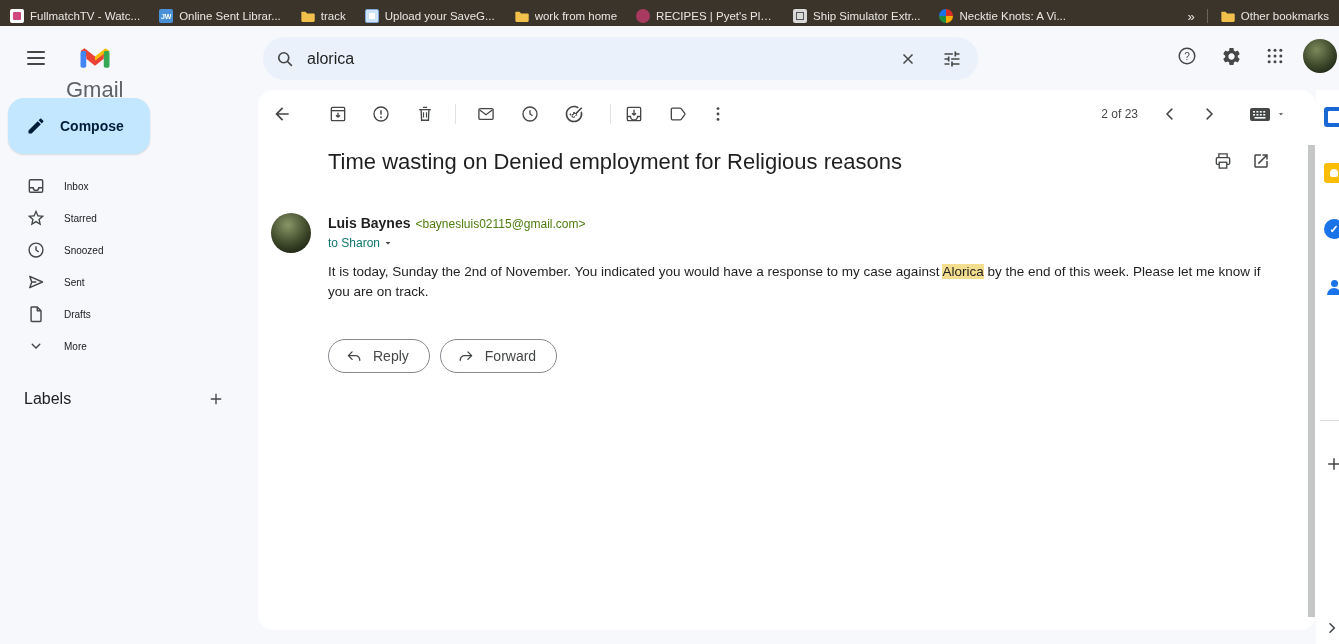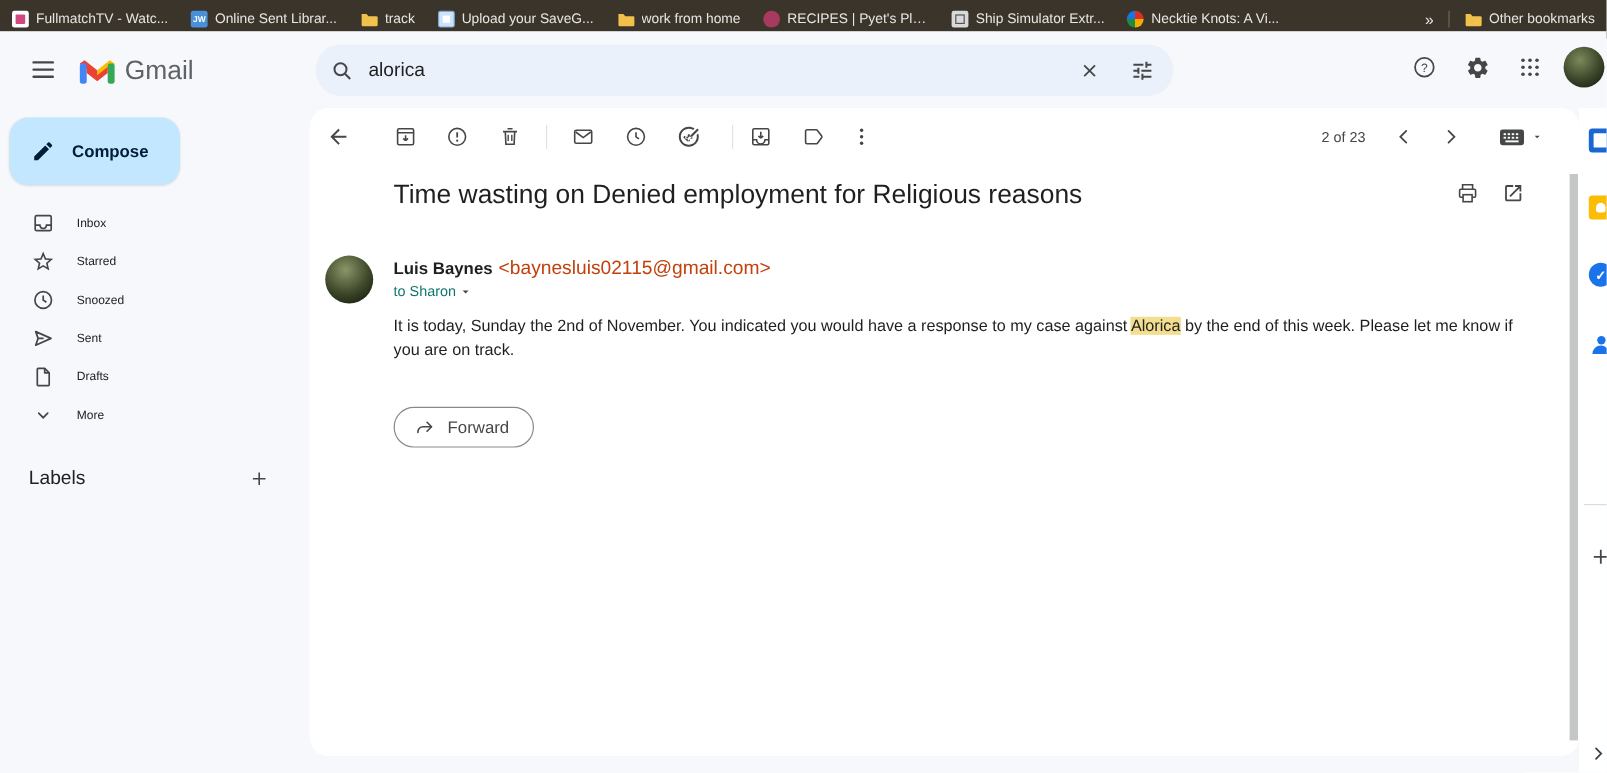--- a/index.html
+++ b/index.html
@@ -23,21 +23,21 @@
   .bm-sep { width:1px; height:14px; background:#6b655b; }
   .bm-right { margin-left:auto; display:flex; align-items:center; gap:12px; }
   .bm-chev { color:#e9e6e1; font-size:13px; cursor:pointer; }
 
   
   .header { position:absolute; top:26px; left:0; width:1339px; height:64px; background:#f6f8fc; }
   .ib { display:flex; align-items:center; justify-content:center; border-radius:50%; color:#444746; cursor:pointer; }
   .hamburger { position:absolute; left:12px; top:8px; width:48px; height:48px; }
   .hamburger i { display:block; width:18px; height:2px; background:#444746; border-radius:1px;
                  box-shadow:0 -6px 0 #444746, 0 6px 0 #444746; }
-  .logo { position:absolute; left:66px; top:20px; display:flex; align-items:center; gap:8px; cursor:pointer; }
+  .logo { position:absolute; left:66px; top:20px; display:flex; align-items:center; gap:8px; cursor:pointer;flex-direction:column; }
   .logo-text { font-size:22px; color:#5f6368; }
   .searchbar { position:absolute; left:263px; top:11px; width:715px; height:43px; background:#eaf1fb;
                border-radius:22px; display:flex; align-items:center; }
   .searchbar .sicon { width:44px; height:43px; }
   .search-input { flex:1; border:none; outline:none; background:transparent; font-size:16px;
                   color:#1f1f1f; font-family:"Liberation Sans", sans-serif; }
   .hdr-right { position:absolute; right:0; top:8px; display:flex; align-items:center; }
   .hdr-right .ib { width:44px; height:44px; }
   .avatar { width:34px; height:34px; border-radius:50%; margin:0 2px 0 6px; flex:0 0 auto; cursor:pointer;
             background:radial-gradient(circle at 40% 32%, #7c8a5a, #3a4529 55%, #141a0e 95%); }
@@ -66,21 +66,21 @@
   .kbd-wrap { position:absolute; top:12px; right:30px; display:flex; align-items:center; gap:4px;
               color:#444746; cursor:pointer; }
   .subject-row { position:absolute; top:56px; left:70px; right:40px; display:flex; align-items:flex-start; }
   .subject { font-size:22px; color:#1f1f1f; line-height:32px; }
   .subj-icons { margin-left:auto; display:flex; gap:8px; }
   .subj-icons .ib { width:30px; height:30px; }
   .msg-avatar { position:absolute; left:13px; top:123px; width:40px; height:40px; border-radius:50%;
                 background:radial-gradient(circle at 42% 30%, #8a9668, #3c4628 55%, #11160c 95%); cursor:pointer; }
   .sender-line { position:absolute; left:70px; top:125px; display:flex; align-items:baseline; gap:5px; }
   .sender-name { font-size:14px; font-weight:bold; color:#1f1f1f; }
-  .sender-email { font-size:16px; color:#c2410c; }
+  .sender-email { font-size:12px; color:#4d7c0f; }
   .to-line { position:absolute; left:70px; top:146px; display:flex; align-items:center; gap:2px;
              font-size:12px; color:#0f766e; cursor:pointer; }
   .meta-right { position:absolute; top:119px; right:34px; display:flex; align-items:center; }
   .meta-date { font-size:12px; color:#444746; margin-right:10px; }
   .meta-right .ib { width:40px; height:40px; }
   .body-text { position:absolute; left:70px; top:172px; width:948px; font-size:13.5px; line-height:20px;
                color:#1f1f1f; }
   .hl { background:#f3dd8e; }
   .reply-row { position:absolute; left:70px; top:249px; display:flex; gap:10px; }
   .pill { height:34px; border:1px solid #868b90; border-radius:17px; background:#fff; display:flex;
@@ -431,20 +431,27 @@
       <svg width="12" height="12" viewBox="0 0 24 24" fill="#444746">
           <path d="M7 10l5 5 5-5z"></path>
         </svg>
     </div>
 
     <div class="body-text"><span>It is today, Sunday the 2nd of November. You indicated you would have a response to my case against </span><span class="hl">Alorica</span><span> by the end of this week. Please let me know if you are on track.</span></div>
 
     <div class="reply-row">
       <button class="pill">
         <svg width="18" height="18" viewBox="0 0 24 24" fill="none" stroke="#444746" stroke-width="1.8" stroke-linecap="round" stroke-linejoin="round">
+            <path d="M9.5 6.5L4.5 11.5l5 5"></path>
+            <path d="M4.8 11.5H14a5.7 5.7 0 015.7 5.7v.6"></path>
+          </svg>
+        <span>Reply</span>
+      </button>
+      <button class="pill">
+        <svg width="18" height="18" viewBox="0 0 24 24" fill="none" stroke="#444746" stroke-width="1.8" stroke-linecap="round" stroke-linejoin="round">
             <path d="M14.5 6.5l5 5-5 5"></path>
             <path d="M19.2 11.5H10a5.7 5.7 0 00-5.7 5.7v.6"></path>
           </svg>
         <span>Forward</span>
       </button>
     </div>
 
     <div class="scroll-thumb"></div>
   </div>
 

